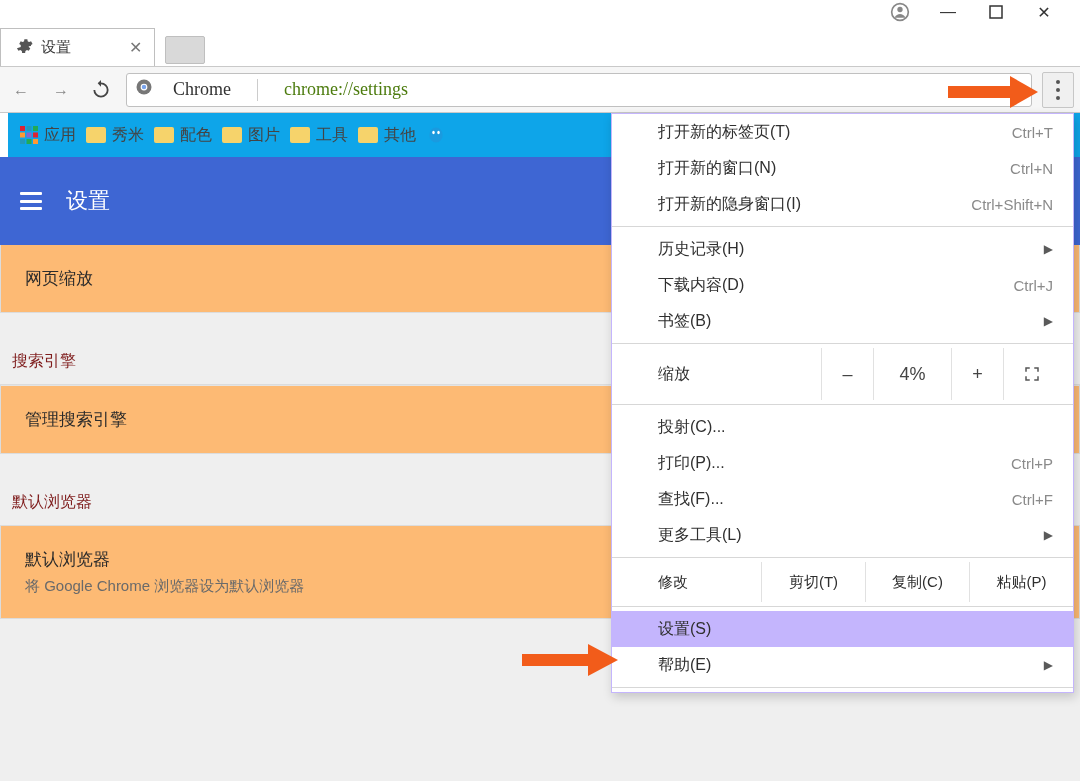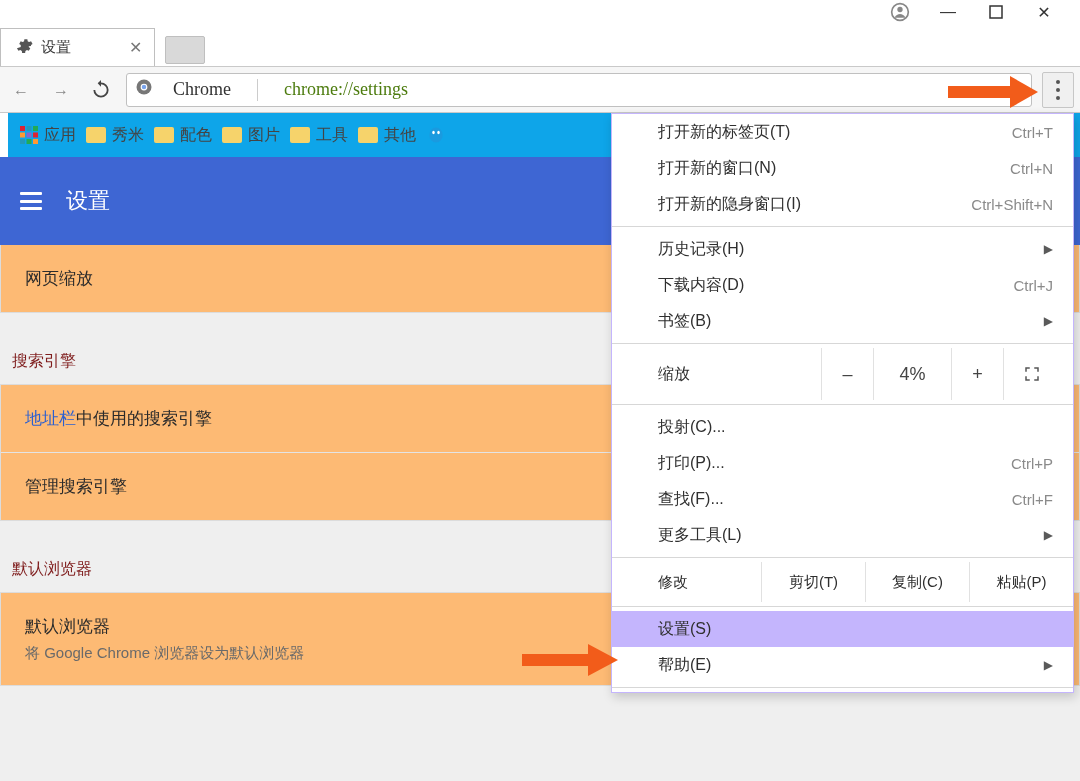--- a/index.html
+++ b/index.html
@@ -192,23 +192,20 @@
       </div>
     <span>设置</span>
   </div>
 
   <div class="card first">
     <div class="row">网页缩放</div>
   </div>
 
   <div class="section-label">搜索引擎</div>
   <div class="card">
-    <div class="row">
-      <span class="link">地址栏</span><span>中使用的搜索引擎</span>
-    </div>
     <div class="divider"></div>
     <div class="row">管理搜索引擎</div>
   </div>
 
   <div class="section-label">默认浏览器</div>
   <div class="card">
     <div class="row" style="padding-bottom:2px">默认浏览器</div>
     <div class="row sub">将 Google Chrome 浏览器设为默认浏览器</div>
   </div>
 </div>

